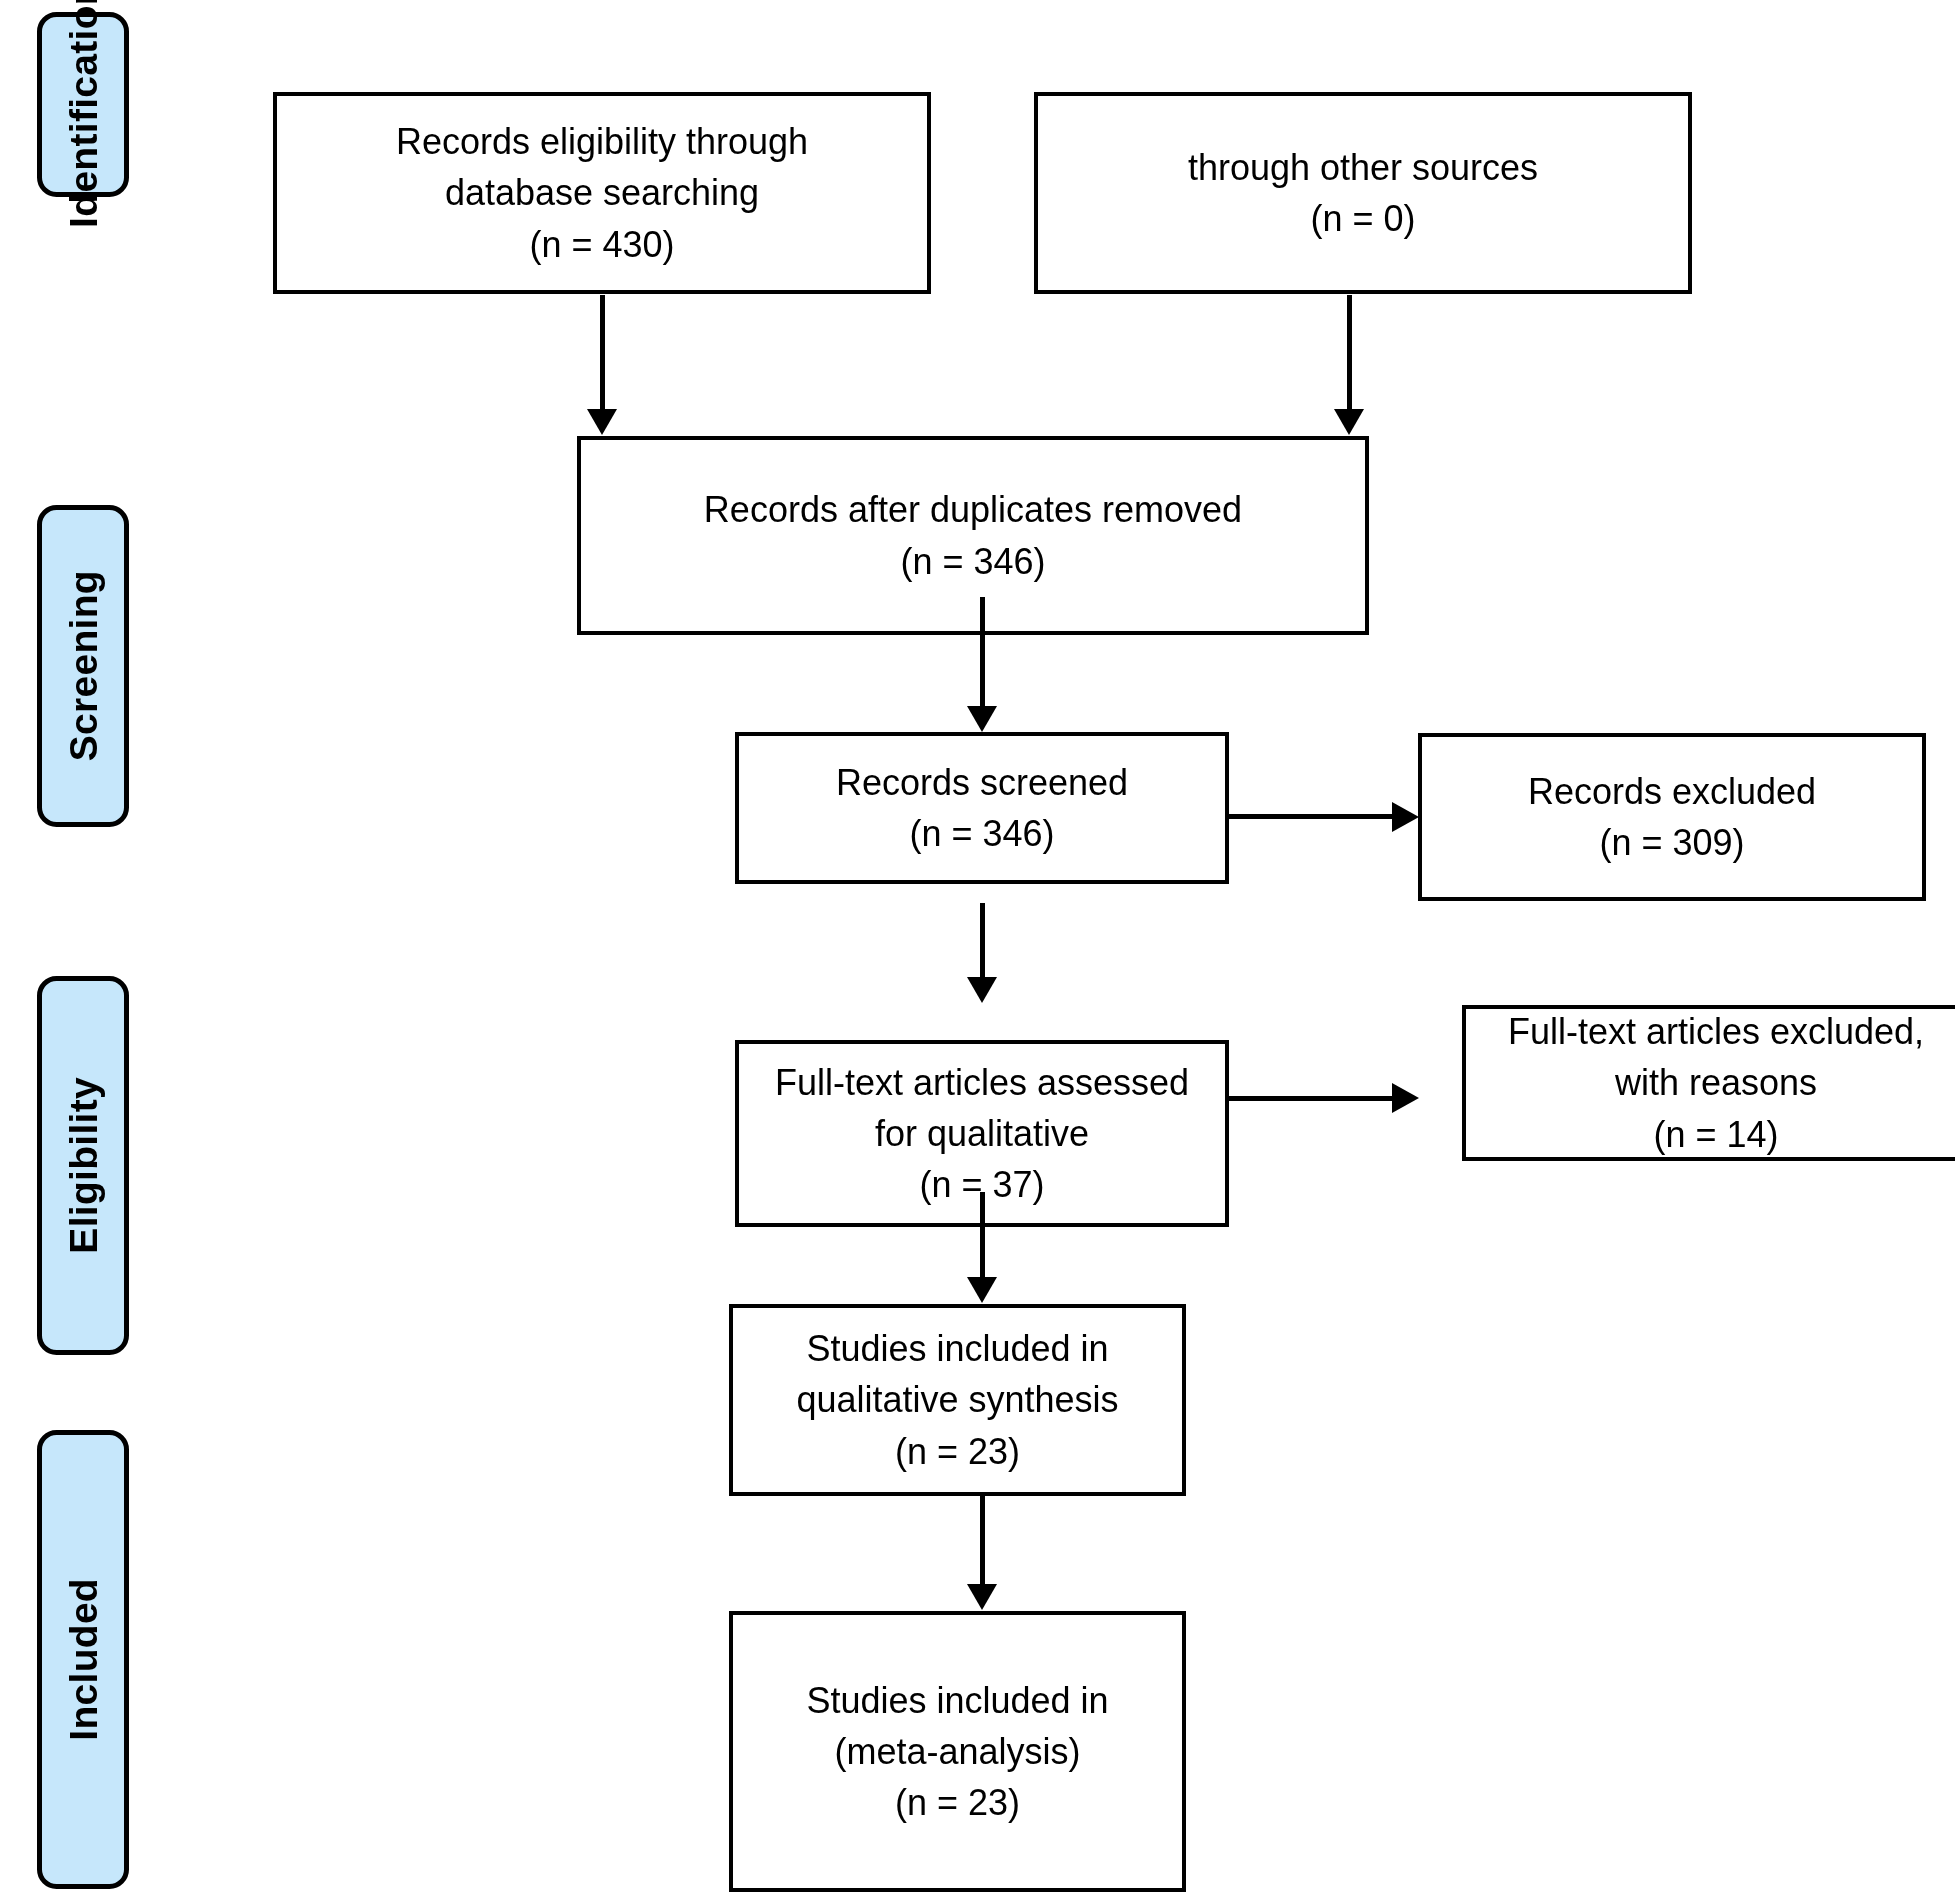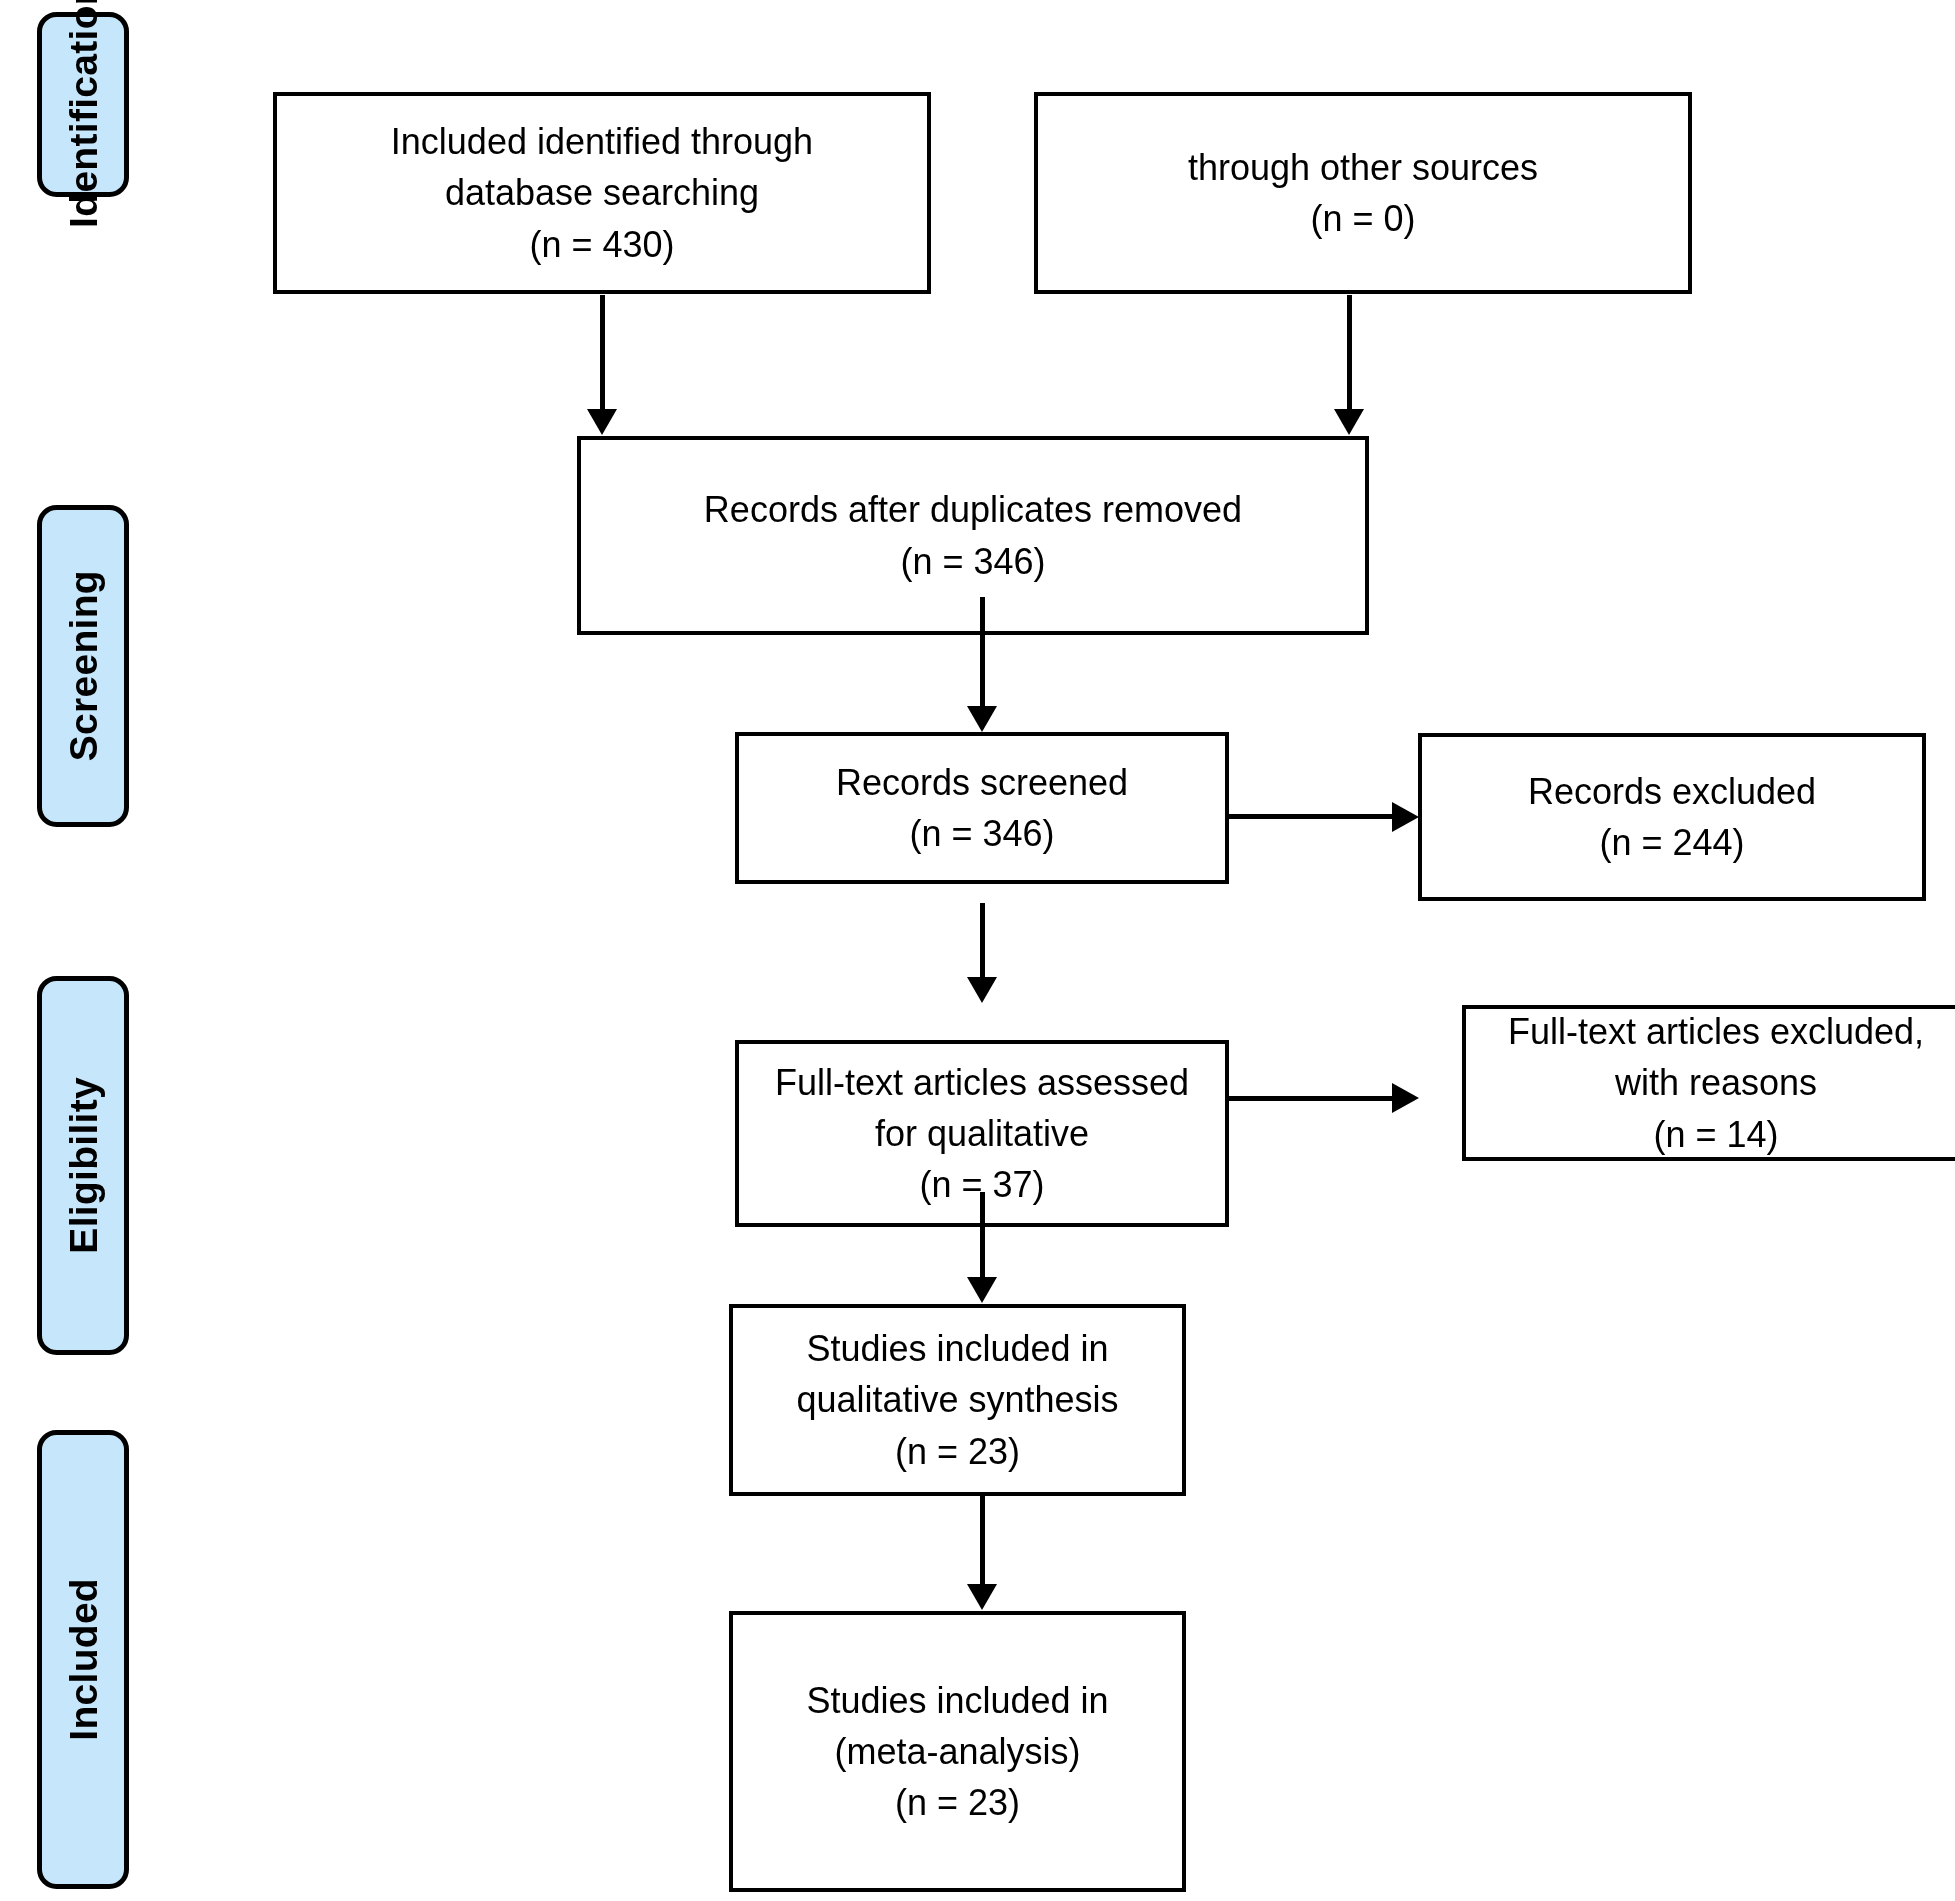--- a/index.html
+++ b/index.html
@@ -101,21 +101,21 @@
 
   <div class="stage-pill" style="left:37px; top:976px; width:92px; height:379px;">
     <span class="stage-label">Eligibility</span>
   </div>
 
   <div class="stage-pill" style="left:37px; top:1430px; width:92px; height:459px;">
     <span class="stage-label">Included</span>
   </div>
 
   <div class="flow-box" style="left:273px; top:92px; width:658px; height:202px;">
-    <div class="box-line">Included identified through</div>
+    <div class="box-line">Records eligibility through</div>
     <div class="box-line">database searching</div>
     <div class="box-line">(n = 430)</div>
   </div>
 
   <div class="flow-box" style="left:1034px; top:92px; width:658px; height:202px;">
     <div class="box-line">through other sources</div>
     <div class="box-line">(n = 0)</div>
   </div>
 
   <div class="vline" style="left:600px; top:295px; height:116px;"></div>
@@ -132,21 +132,21 @@
   <div class="vline" style="left:980px; top:597px; height:109px;"></div>
   <div class="arrow-down" style="left:967px; top:706px;"></div>
 
   <div class="flow-box" style="left:735px; top:732px; width:494px; height:152px;">
     <div class="box-line">Records screened</div>
     <div class="box-line">(n = 346)</div>
   </div>
 
   <div class="flow-box" style="left:1418px; top:733px; width:508px; height:168px;align-items:center;">
     <div class="box-line">Records excluded</div>
-    <div class="box-line">(n = 244)</div>
+    <div class="box-line">(n = 309)</div>
   </div>
 
   <div class="hline" style="left:1229px; top:814px; width:167px;"></div>
   <div class="arrow-right" style="left:1392px; top:802px;"></div>
 
   <div class="vline" style="left:980px; top:903px; height:75px;"></div>
   <div class="arrow-down" style="left:967px; top:977px;"></div>
 
   <div class="flow-box" style="left:735px; top:1005px; width:494px; height:187px;margin-top:35px;">
     <div class="box-line">Full-text articles assessed</div>

